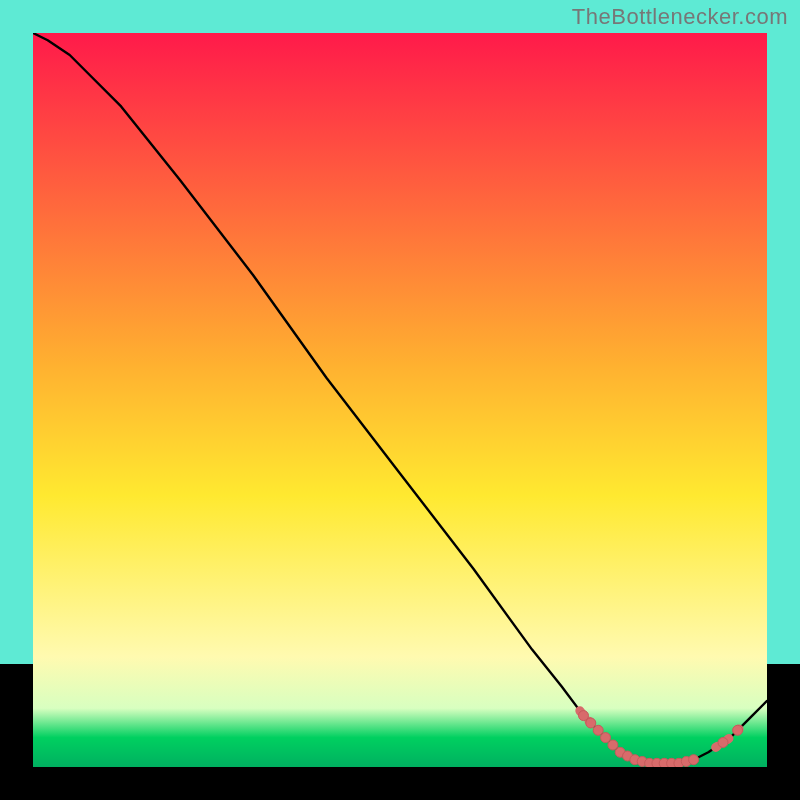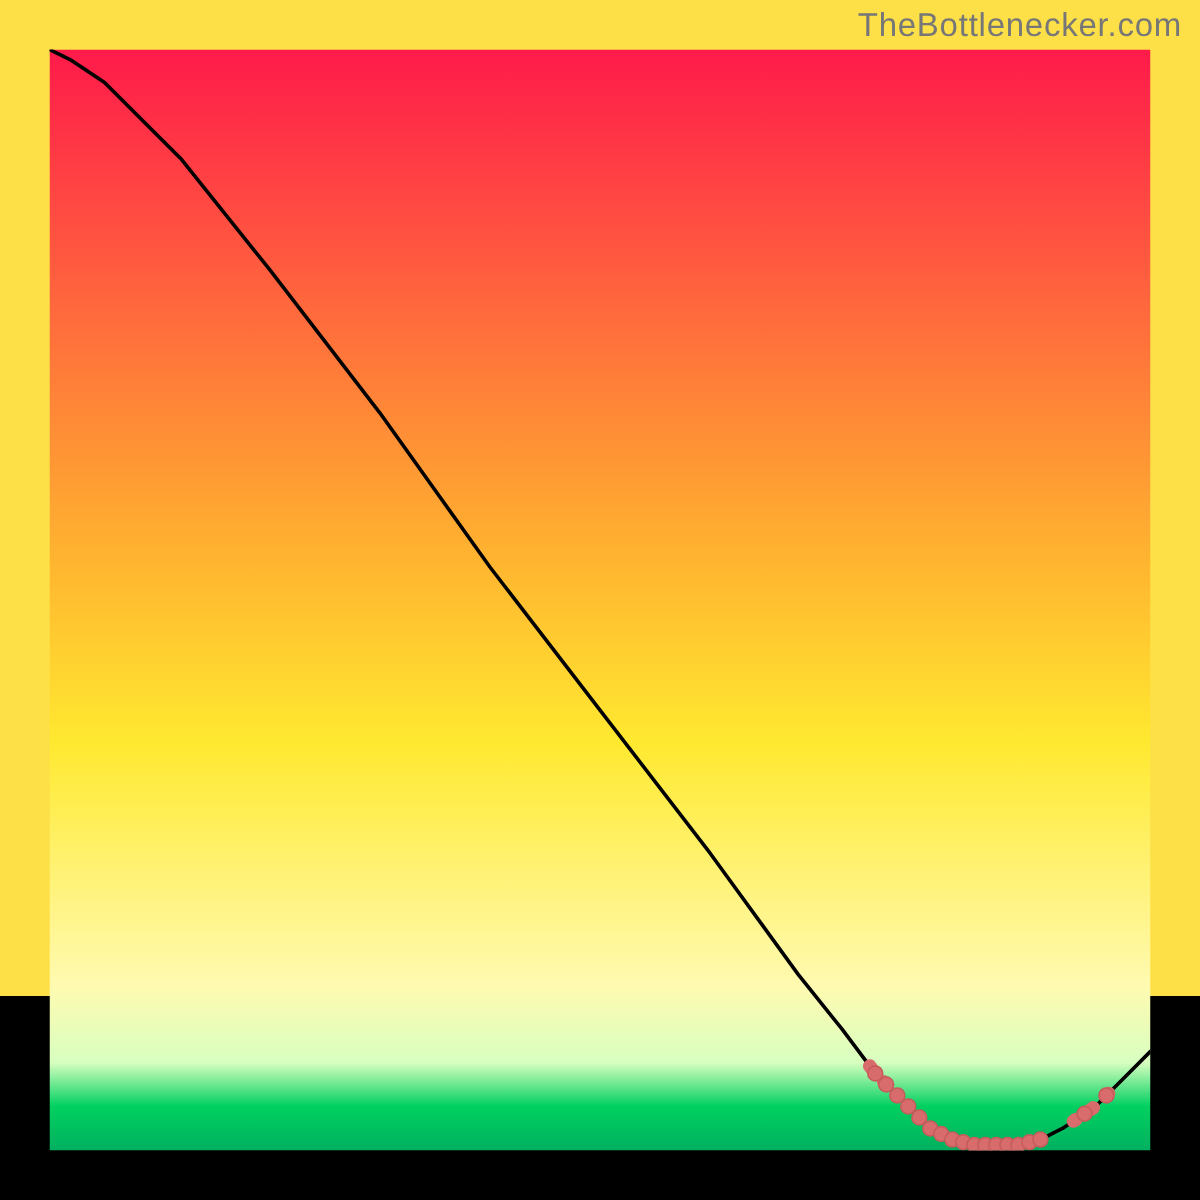--- a/index.html
+++ b/index.html
@@ -1,21 +1,21 @@
 <!DOCTYPE html>
 <html><head>
 <meta charset="utf-8">
 <style>
   * { margin: 0; padding: 0; box-sizing: border-box; }
   html, body { width: 800px; height: 800px; background: #000; overflow: hidden; }
   .frame {
     position: relative;
     width: 800px;
     height: 664px;
-    background: #fde047;
+    background: #5eead4;
   }
   .watermark {
     position: absolute;
     top: 4px;
     right: 12px;
     font-family: Arial, Helvetica, sans-serif;
     font-size: 22px;
     color: #777;
     letter-spacing: 0.5px;
     user-select: none;

